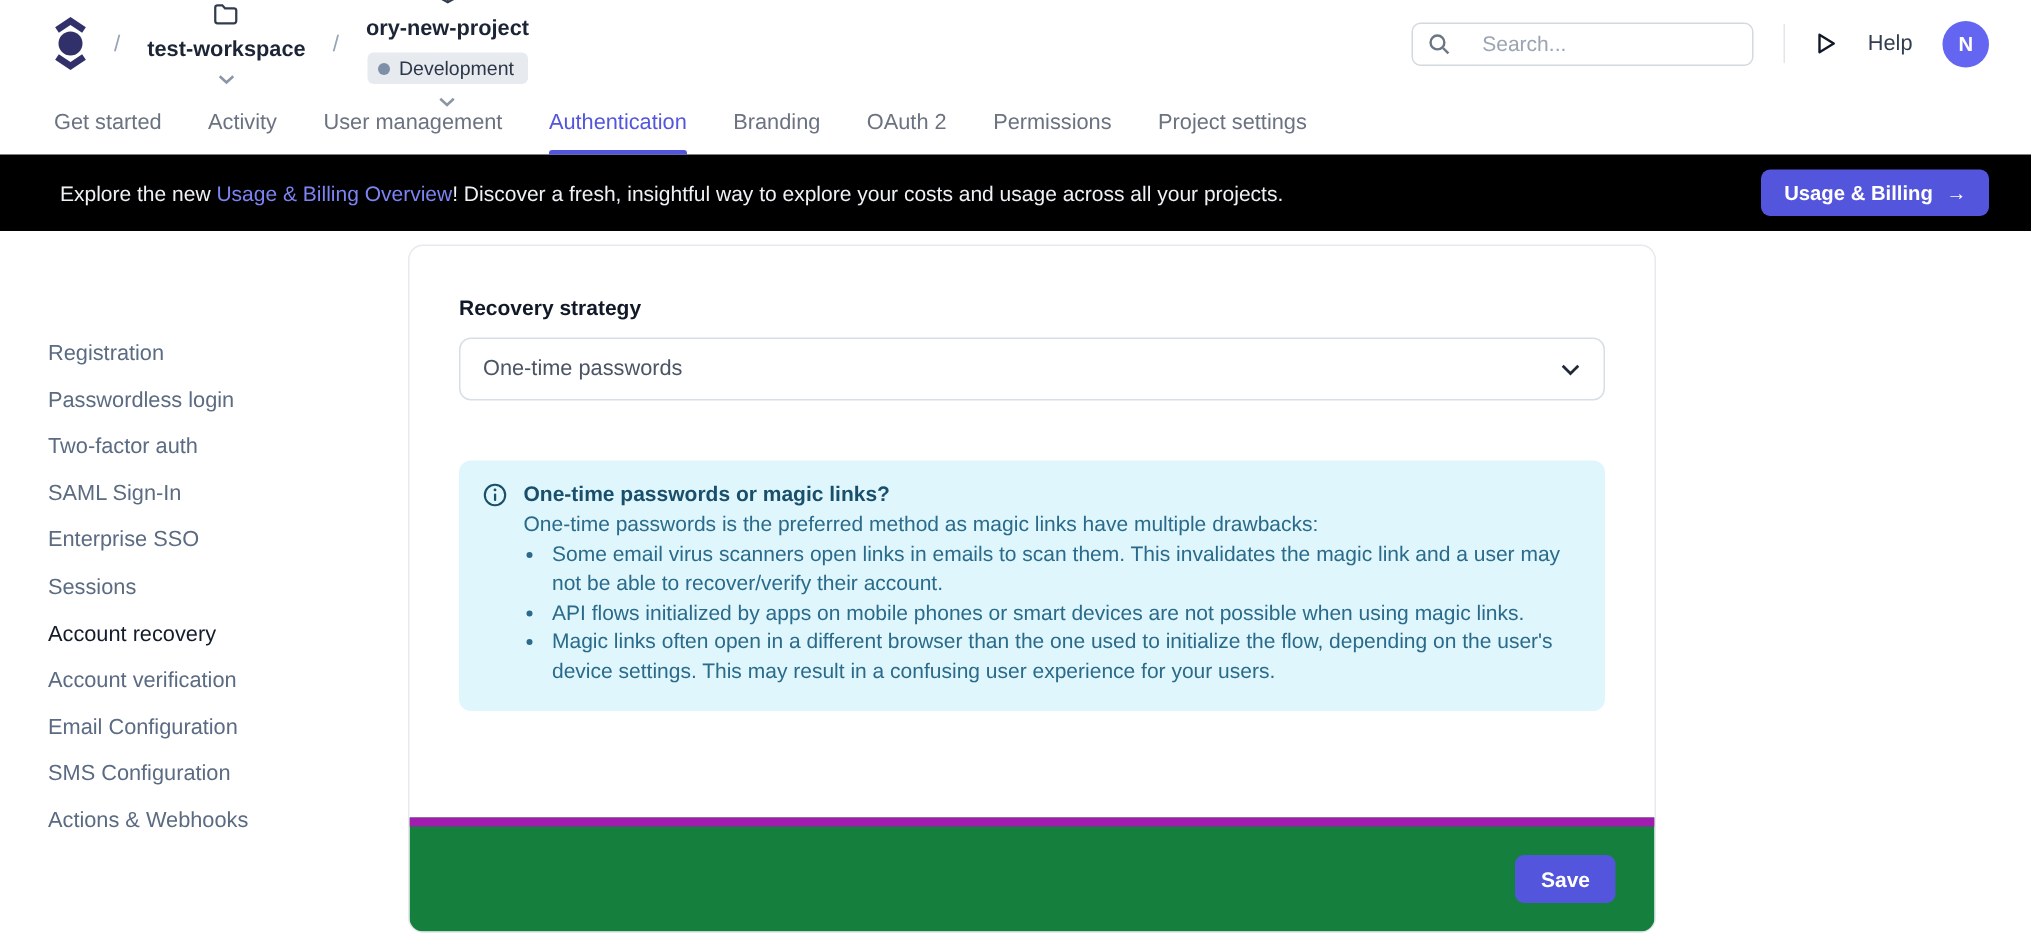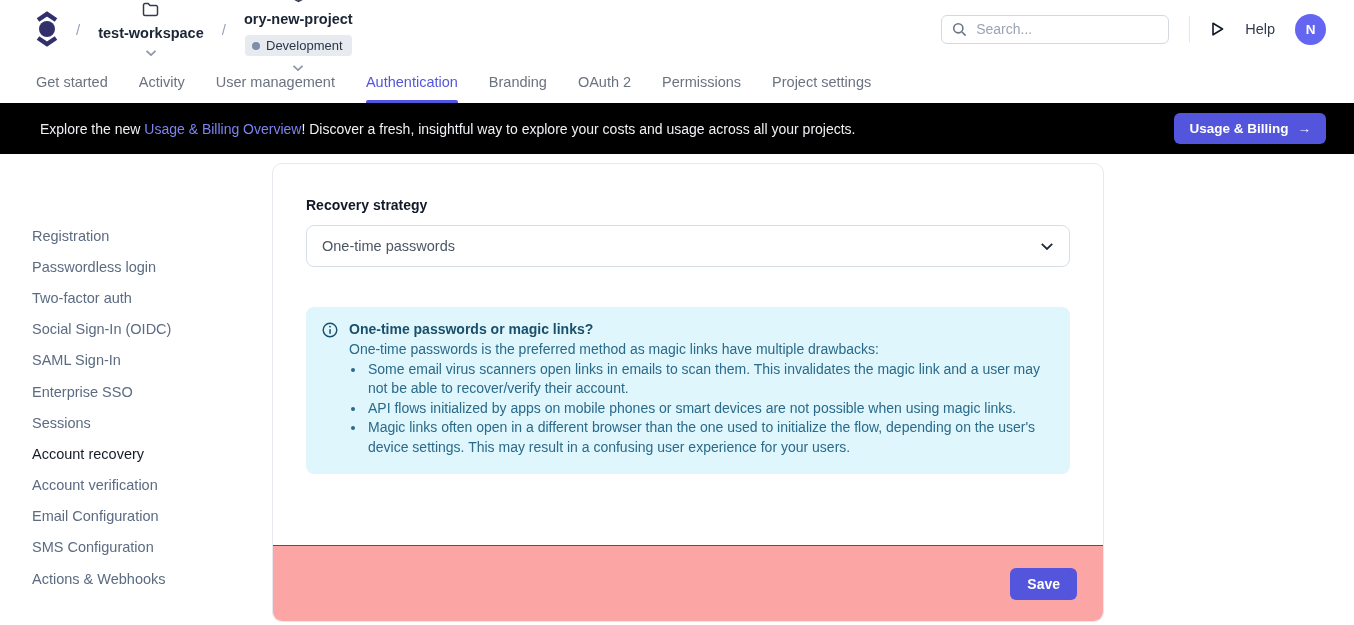--- a/index.html
+++ b/index.html
@@ -28,21 +28,21 @@
   .crumb-label { font-size: 14.5px; font-weight: 600; color: #1c2536; }
   .env-badge {
     display: inline-flex; align-items: center; gap: 6px;
     background: #e7eaee; border-radius: 4px;
     padding: 3px 9px 3px 7px;
     font-size: 13px; color: #2b3648;
   }
   .env-dot { width: 8px; height: 8px; border-radius: 50%; background: #7d8fa9; }
   .topbar-right { display: flex; align-items: center; gap: 20px; }
   .search-box {
-    display: flex; align-items: center; gap: 9px;
+    display: flex; align-items: center; gap: 21px;
     width: 228px; height: 29px;
     border: 1px solid #d4d9e0; border-radius: 6px;
     padding: 0 10px; background: #ffffff;
   }
   .search-box input {
     border: none; outline: none; width: 100%;
     font-size: 14px; color: #374151;
     font-family: "Liberation Sans", sans-serif;
     background: transparent;
   }
@@ -131,22 +131,22 @@
     display: flex; gap: 11px;
   }
   .info-icon-wrap { padding-top: 2px; flex-shrink: 0; }
   .info-content { font-size: 14px; color: #2a6a8a; }
   .info-title { font-weight: 700; color: #1a4f6c; line-height: 19px; }
   .info-intro { line-height: 19.5px; margin-top: 1px; }
   .info-list { margin: 0 0 0 17px; padding: 0; }
   .info-list li { line-height: 19.5px; padding-left: 2px; }
 
   .card-footer {
-    height: 76px; background: #fca5a5;
-    border-top: 1px solid #a21caf;
+    height: 76px; background: #15803d;
+    border-top: 6px solid #a21caf;
     display: flex; align-items: center; justify-content: flex-end;
     padding-right: 26px;
   }
   .save-btn {
     background: #5356dc; color: #ffffff;
     border: none; border-radius: 6px;
     height: 32px; padding: 0 17px;
     font-size: 14px; font-weight: 700;
     font-family: "Liberation Sans", sans-serif;
     cursor: pointer;
@@ -244,21 +244,20 @@
     <span>→</span>
   </button>
 </div>
 
 <div class="content">
 
   <aside class="sidenav">
     <div class="sidenav-item">Registration</div>
     <div class="sidenav-item">Passwordless login</div>
     <div class="sidenav-item">Two-factor auth</div>
-    <div class="sidenav-item">Social Sign-In (OIDC)</div>
     <div class="sidenav-item">SAML Sign-In</div>
     <div class="sidenav-item">Enterprise SSO</div>
     <div class="sidenav-item">Sessions</div>
     <div class="sidenav-item active">Account recovery</div>
     <div class="sidenav-item">Account verification</div>
     <div class="sidenav-item">Email Configuration</div>
     <div class="sidenav-item">SMS Configuration</div>
     <div class="sidenav-item">Actions &amp; Webhooks</div>
   </aside>
 

